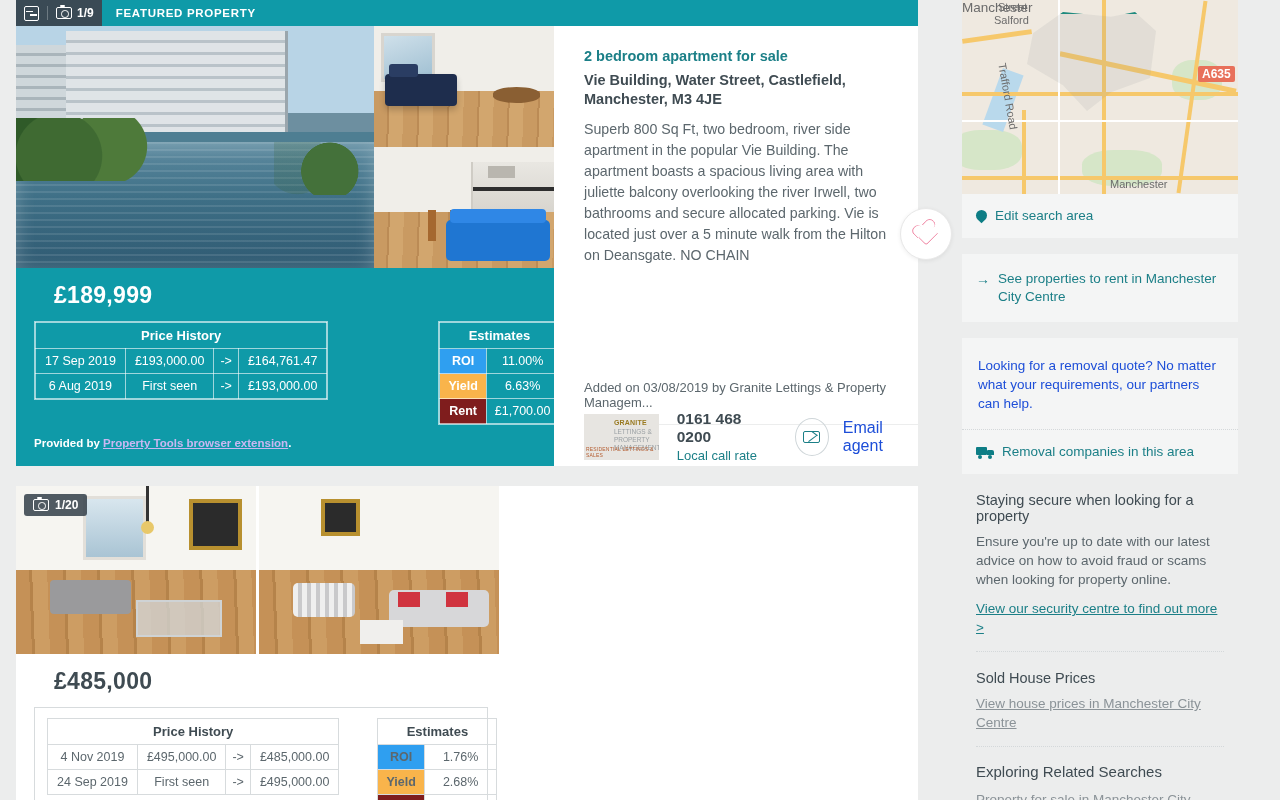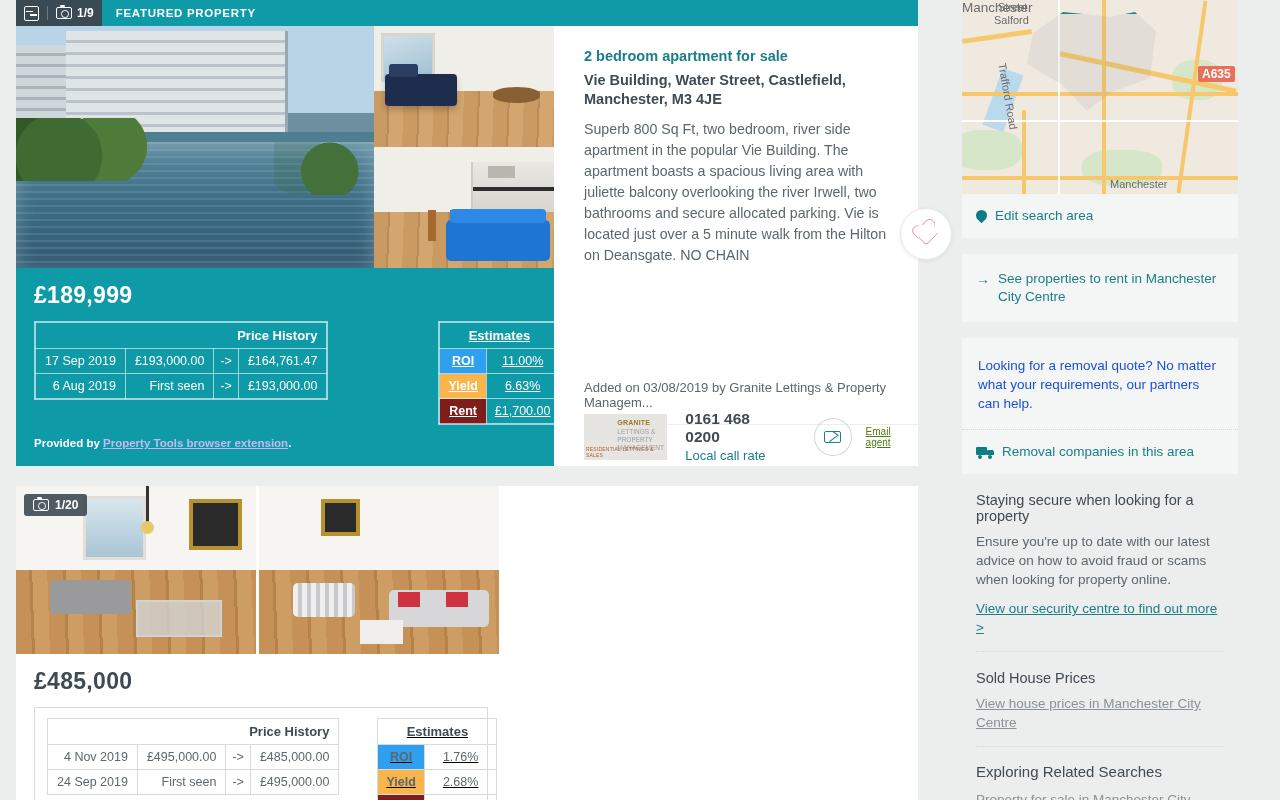--- a/index.html
+++ b/index.html
@@ -182,39 +182,39 @@
   .agent-phone .num { font-size: 15.5px; font-weight: bold; color: #3f4b52; }
   .agent-phone .rate { font-size: 13px; color: #1b7f87; margin-top: 2px; }
   .email-circle {
     width: 38px; height: 38px; border-radius: 50%; border: 1px solid #cfd6d9;
     display:flex; align-items:center; justify-content:center; margin-left: 26px;
   }
   .env { width:17px; height:12px; border:1.5px solid #1b7f87; border-radius:2px; position:relative; }
   .env::after { content:""; position:absolute; left:1px; top:1px; width:10px; height:6px;
     border-right:1.4px solid #1b7f87; border-bottom:1.4px solid #1b7f87; transform: rotate(-45deg) skew(8deg,8deg);
     transform-origin: center; }
-  .email-label { margin-left: 14px; font-size: 10px; color: #4d7c0f; text-decoration: underline; }
+  .email-label { margin-left: 14px; font-size: 16px; color: #1d4ed8; }
 
   
   .ext-panel {
     background: #0f9aa8; color: #fff; padding: 14px 18px 16px 18px;
     position: relative;
   }
-  .ext-price { font-size: 23px; font-weight: bold; letter-spacing: .3px; margin-bottom: 12px; }
+  .ext-price { font-size: 23px; font-weight: bold; letter-spacing: .3px; margin-bottom: 12px; margin-left: 20px; }
   .ext-tables { display: flex; align-items: flex-start; gap: 0; }
   .tbl-wrap { border: 1px solid rgba(255,255,255,.6); }
   table.ph-tbl { border-collapse: collapse; font-size: 12.5px; }
   table.ph-tbl th, table.ph-tbl td {
-    border: 1px solid rgba(255,255,255,.6); padding: 5px 9px; text-align: right;
+    border: 1px solid rgba(255,255,255,.6); padding: 5px 9px; text-align: center;
     font-weight: normal; color: #fff; white-space: nowrap;
   }
   table.ph-tbl th { font-weight: bold; font-size: 13px; }
   .arrow-cell { padding: 5px 6px !important; }
   .est-wrap { margin-left: auto; }
-  table.est-tbl { border-collapse: collapse; font-size: 12.5px; text-decoration: underline; }
+  table.est-tbl { border-collapse: collapse; font-size: 12.5px; }
   table.est-tbl th, table.est-tbl td {
     border: 1px solid rgba(255,255,255,.6); padding: 5px 8px; text-align: center; color: #fff;
   }
   table.est-tbl th { font-weight: bold; font-size: 13px; }
   .k-roi   { background: #2f9ff0; font-weight: bold; }
   .k-yield { background: #f9b44b; font-weight: bold; }
   .k-rent  { background: #7f1d1d; font-weight: bold; }
   .v-cell { min-width: 72px; }
   .provided { margin-top: 12px; font-size: 11.5px; font-weight: bold; color: #fff; }
   .provided a { color: #c9b7f2; text-decoration: underline; }

